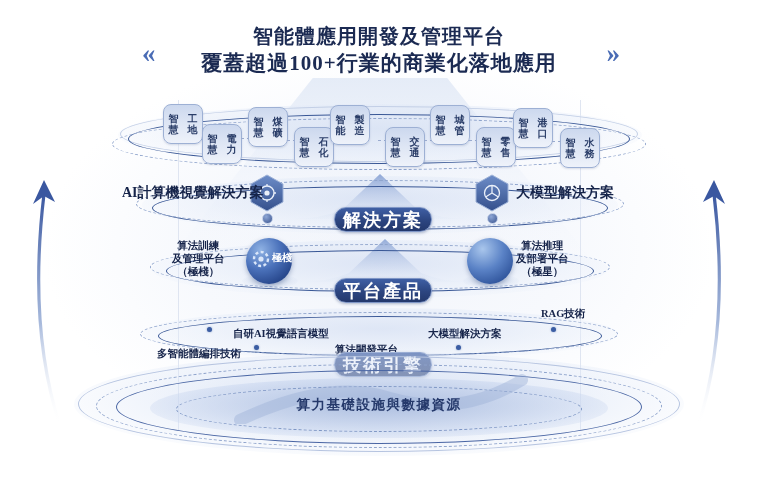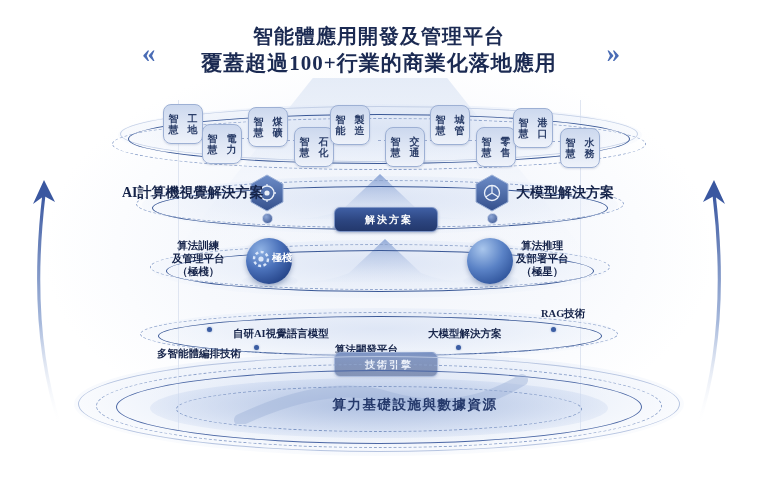--- a/index.html
+++ b/index.html
@@ -46,26 +46,26 @@
     border:1px solid #9db0d4;border-radius:8px;
     background:linear-gradient(180deg,#ccd8ee 0%,#dde5f4 45%,#eef2fa 100%);
     box-shadow:0 1px 2px rgba(60,80,130,.18);
     display:flex;align-items:center;justify-content:center;
     font-size:10px;color:#2a3d68;font-weight:bold;line-height:1.12;text-align:center;
     letter-spacing:0px;}
   .ind span{display:block;}
   .ind-dash{position:absolute;height:0;border-top:1px dashed #9aabcf;width:9px;}
 
   
-  .pill{position:absolute;border-radius:6px;
+  .pill{position:absolute;border-radius:12px;
     background:linear-gradient(180deg,#3f5fa4 0%,#2c4580 55%,#23386c 100%);
     border:1px solid #7f96c6;
-    color:#ffffff;font-weight:bold;font-size:10px;letter-spacing:2px;
+    color:#ffffff;font-weight:bold;font-size:18px;letter-spacing:2px;
     display:flex;align-items:center;justify-content:center;
-    box-shadow:0 1px 3px rgba(35,56,108,.35);padding-left:6px;}
+    box-shadow:0 1px 3px rgba(35,56,108,.35);}
 
   
   .hex{position:absolute;width:34px;height:38px;}
   .hexdot{position:absolute;width:9px;height:9px;border-radius:50%;
     background:radial-gradient(circle at 35% 30%,#8ea7d6,#3a548f);
     border:1px solid #bdcae4;}
 
   
   .sphere{position:absolute;border-radius:50%;}
   .sphere.s1{background:radial-gradient(circle at 32% 26%, #8fb2e4 0%, #4b72bb 42%, #2a4a8f 75%, #1e3a75 100%);
@@ -231,20 +231,23 @@
     <div>及部署平台</div>
     <div>（極星）</div>
   </div>
 
   <div class="lab sz12 c" style="left:172px;top:240px;">
     <div>算法訓練</div>
     <div>及管理平台</div>
     <div>（極棧）</div>
   </div>
 
+  <div class="pill" style="left:334px;top:278px;width:96px;height:23px;">
+    <span>平台產品</span>
+  </div>
 
   <div class="plate" style="left:142px;top:308px;width:476px;height:52px;"></div>
   <div class="ring solid" style="left:158px;top:316px;width:444px;height:40px;"></div>
   <div class="ring dash" style="left:140px;top:312px;width:478px;height:44px;"></div>
 
   <div class="node" style="left:207px;top:327px;"></div>
   <div class="node" style="left:254px;top:345px;"></div>
   <div class="node" style="left:356px;top:350px;"></div>
   <div class="node" style="left:456px;top:345px;"></div>
   <div class="node" style="left:551px;top:327px;"></div>
@@ -267,21 +270,21 @@
   <div class="ring faint" style="left:78px;top:356px;width:602px;height:96px;border-color:#b6c4e0;"></div>
   <div class="ring dash" style="left:96px;top:364px;width:566px;height:84px;"></div>
   <div class="ring solid" style="left:116px;top:370px;width:526px;height:74px;border-color:#4a66a4;"></div>
   <div class="plate" style="left:150px;top:378px;width:458px;height:60px;
        background:radial-gradient(ellipse at 50% 45%, rgba(160,180,218,.75) 0%, rgba(198,212,238,.5) 60%, rgba(255,255,255,0) 88%);"></div>
   <div class="ring dash" style="left:176px;top:386px;width:406px;height:46px;border-color:#7e96c4;"></div>
   <svg style="position:absolute;left:210px;top:372px;" width="340" height="52" viewBox="0 0 340 52">
     <path d="M30 48 Q120 6 180 26 Q250 46 312 8" fill="none" stroke="#9eb2d8" stroke-width="12" stroke-opacity=".45" stroke-linecap="round"></path>
   </svg>
 
-  <div class="base-text" style="left:306px;top:396px;transform:translateX(-50%);left:379px;margin-left:36px;">算力基礎設施與數據資源</div>
+  <div class="base-text" style="left:306px;top:396px;transform:translateX(-50%);left:379px;">算力基礎設施與數據資源</div>
 
   <svg style="position:absolute;left:22px;top:168px;" width="70" height="268" viewBox="0 0 70 268">
     <defs>
         <linearGradient id="ag1" x1="0" y1="1" x2="0" y2="0">
       <stop offset="0%" stop-color="#ffffff" stop-opacity="0"></stop>
       <stop offset="45%" stop-color="#8fa6d2" stop-opacity=".8"></stop>
       <stop offset="100%" stop-color="#3a57a0"></stop>
     </linearGradient>
       </defs>
     <path d="M38 258 Q6 160 22 26" fill="none" stroke="url(#ag1)" stroke-width="3.2" stroke-linecap="round"></path>

